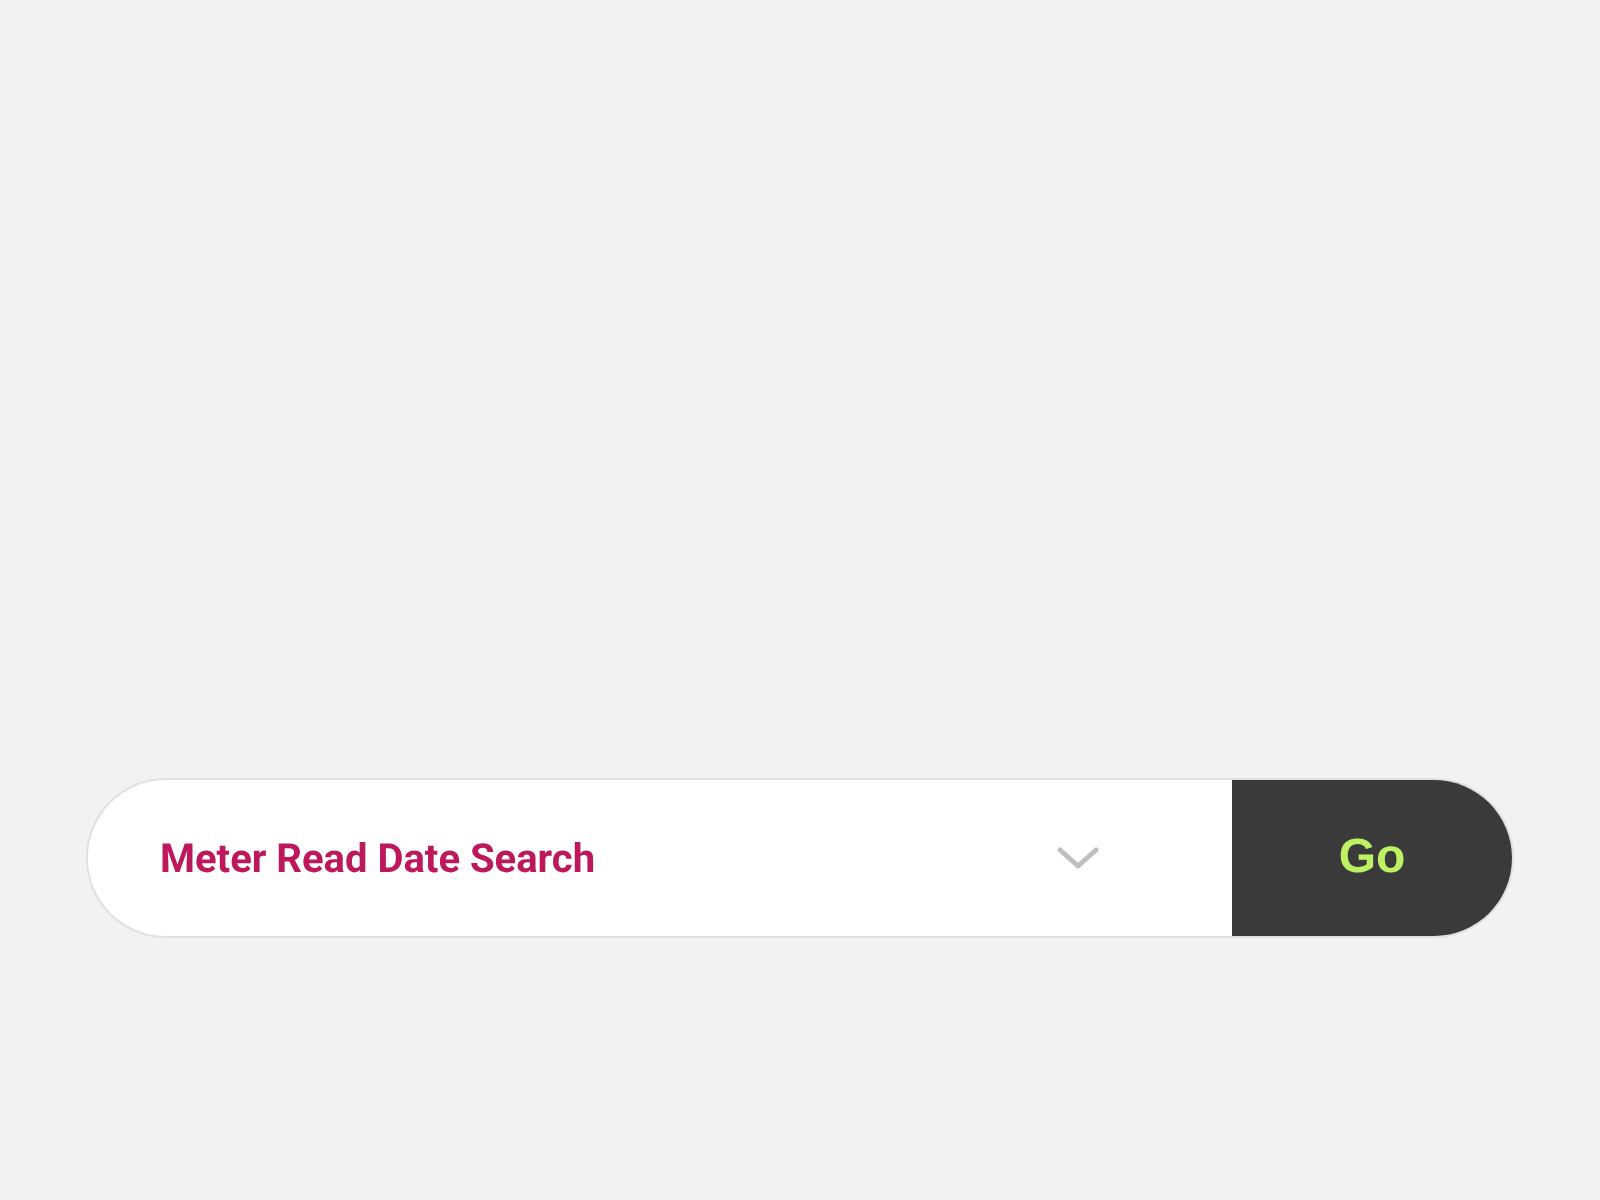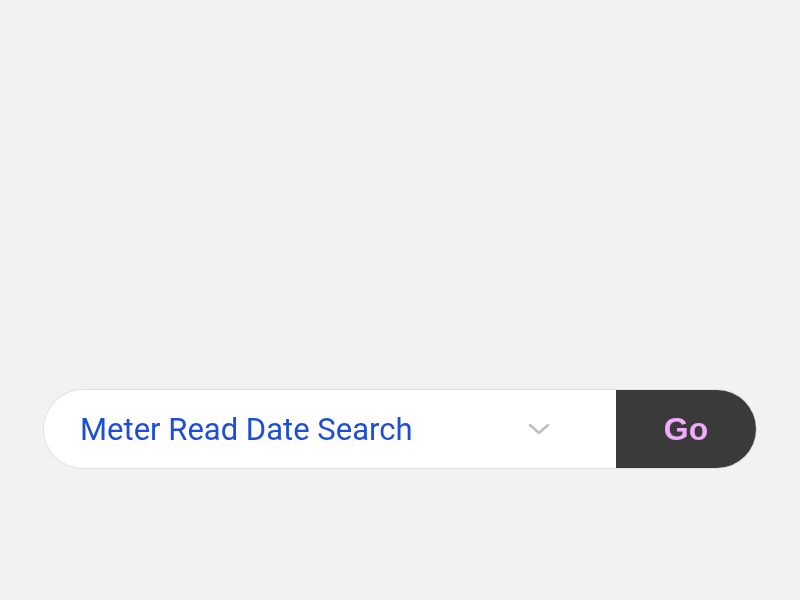--- a/index.html
+++ b/index.html
@@ -29,42 +29,42 @@
       flex: 1;
       background: #ffffff;
       display: flex;
       align-items: center;
       padding-left: 36px;
       padding-right: 20px;
       cursor: pointer;
       position: relative;
     }
     .search-label {
-      font-size: 31px;
-      font-weight: 400;
-      color: #1d4ed8;
+      font-size: 20px;
+      font-weight: 700;
+      color: #be185d;
       flex: 1;
     }
     .chevron {
       width: 24px;
       height: 24px;
       display: flex;
       align-items: center;
       justify-content: center;
       margin-right: 45px;
     }
     .chevron svg {
       width: 22px;
       height: 14px;
     }
     .go-button {
       width: 140px;
       background: #3a3a3a;
-      color: #f0abfc;
-      font-size: 32px;
+      color: #bef264;
+      font-size: 24px;
       font-weight: 600;
       display: flex;
       align-items: center;
       justify-content: center;
       cursor: pointer;
       border: none;
     }
   </style>
 </head>
 <body>

